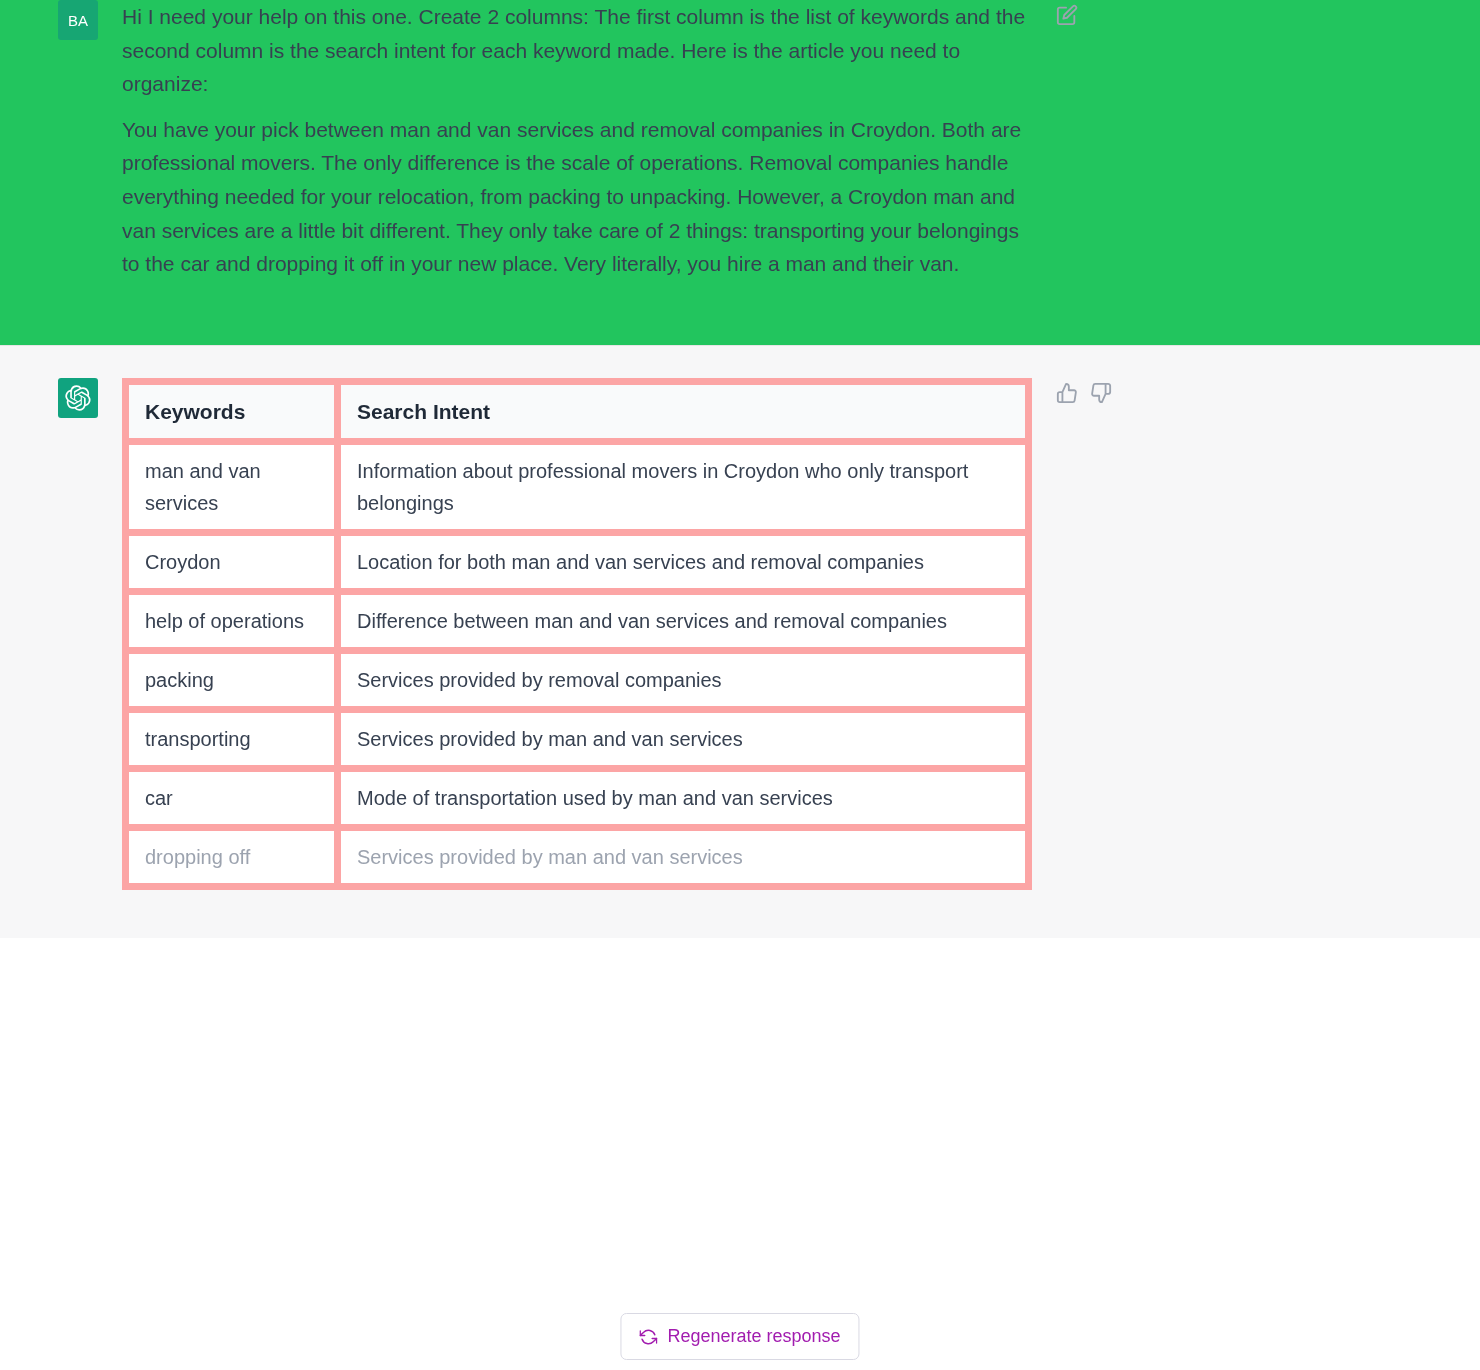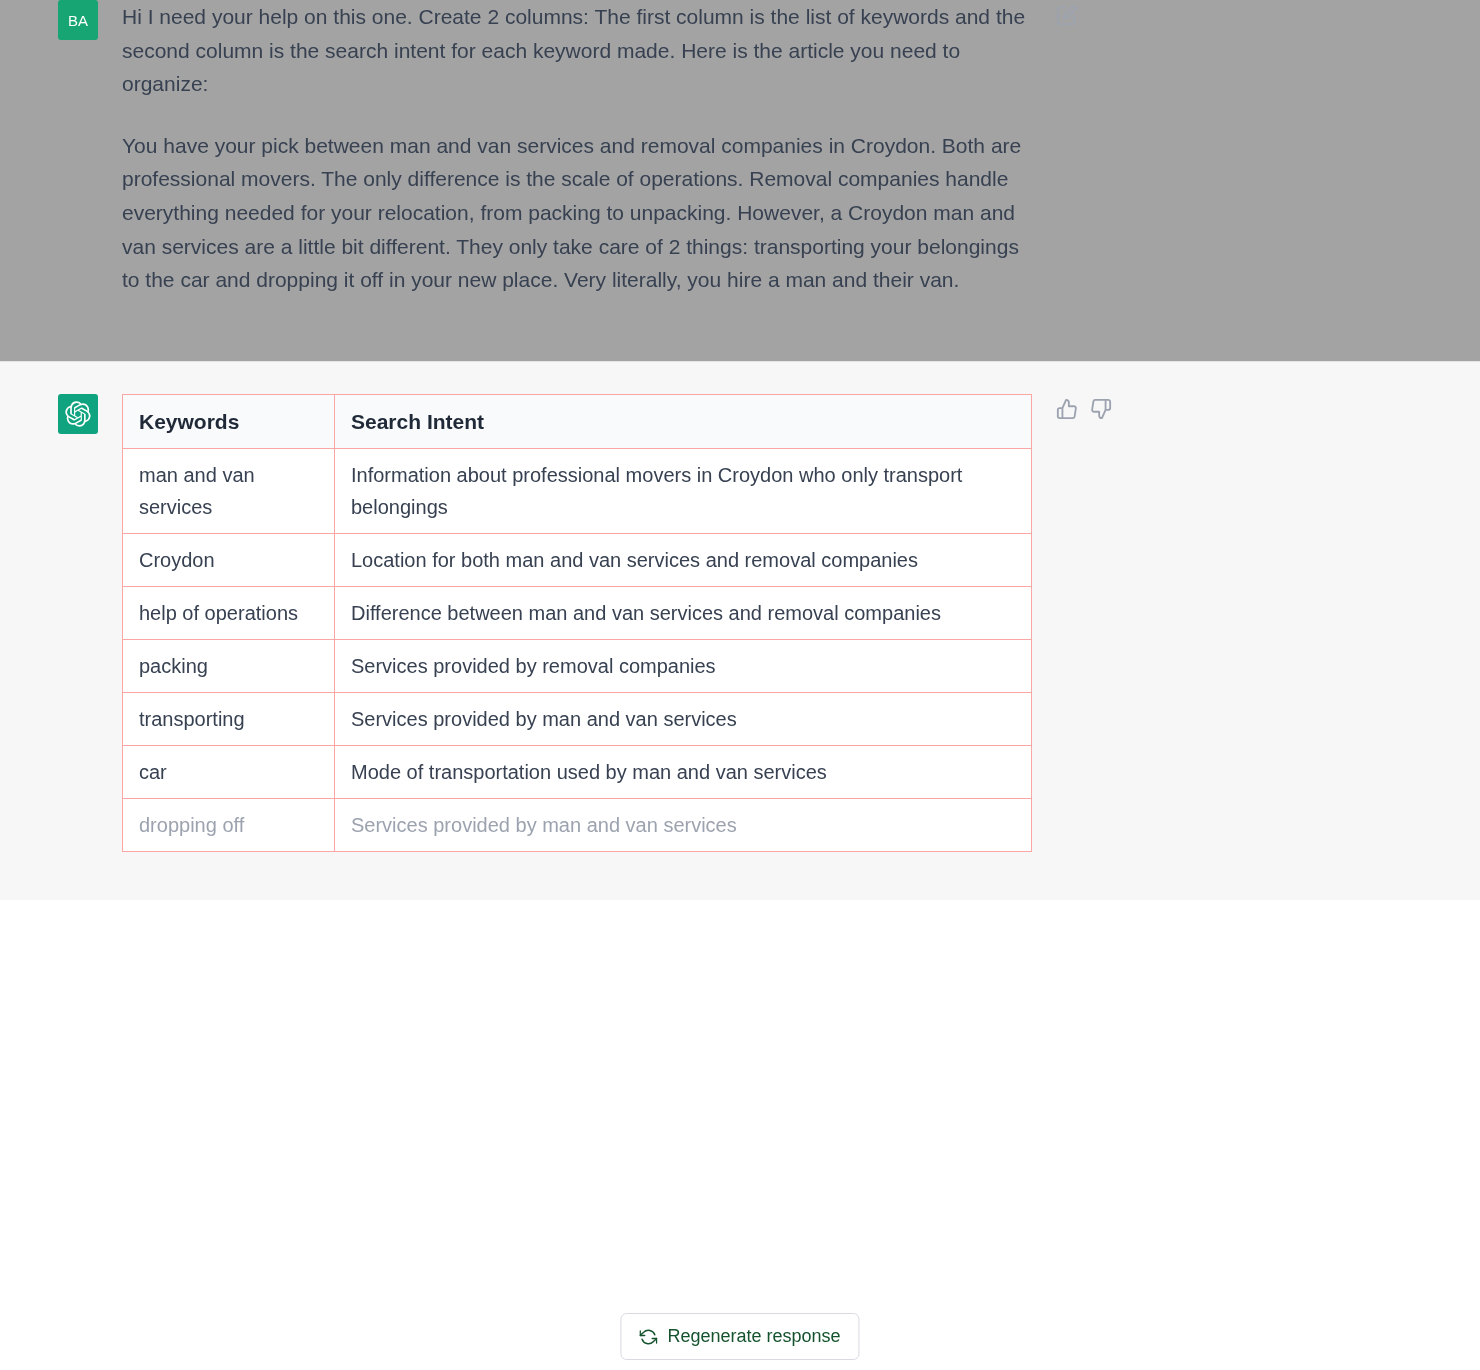--- a/index.html
+++ b/index.html
@@ -13,21 +13,21 @@
       color: #374151;
       width: 1480px;
     }
     .message {
       display: flex;
       padding: 0 0 48px 0;
       gap: 24px;
       position: relative;
     }
     .user-message {
-      background: #a3a3a3;
+      background: #22c55e;
       padding-top: 0;
       padding-left: 58px;
       padding-right: 58px;
     }
     .assistant-message {
       background: #f7f7f8;
       padding-top: 32px;
       padding-left: 58px;
       padding-right: 58px;
       border-top: 1px solid #e5e5e5;
@@ -55,21 +55,21 @@
       height: 26px;
     }
     .content {
       flex: 1;
       font-size: 21px;
       line-height: 1.6;
       color: #374151;
       max-width: 910px;
     }
     .content p {
-      margin-bottom: 28px;
+      margin-bottom: 12px;
     }
     .content p:last-child {
       margin-bottom: 16px;
     }
     .actions {
       display: flex;
       gap: 12px;
       align-items: flex-start;
       padding-top: 4px;
     }
@@ -86,21 +86,21 @@
       width: 22px;
       height: 22px;
     }
     table {
       border-collapse: collapse;
       width: 100%;
       background: #ffffff;
       font-size: 20px;
     }
     th, td {
-      border: 1px solid #fca5a5;
+      border: 7px solid #fca5a5;
       padding: 10px 16px;
       text-align: left;
       vertical-align: top;
     }
     th {
       background: #f9fafb;
       font-weight: 700;
       color: #1f2937;
       font-size: 21px;
     }
@@ -122,21 +122,21 @@
     }
     .regenerate-btn {
       display: flex;
       align-items: center;
       gap: 10px;
       background: #ffffff;
       border: 1px solid #d9d9e3;
       border-radius: 6px;
       padding: 12px 18px;
       font-size: 18px;
-      color: #14532d;
+      color: #a21caf;
       cursor: pointer;
       font-family: inherit;
     }
     .regenerate-btn svg {
       width: 18px;
       height: 18px;
     }
   </style>
 </head>
 <body>

